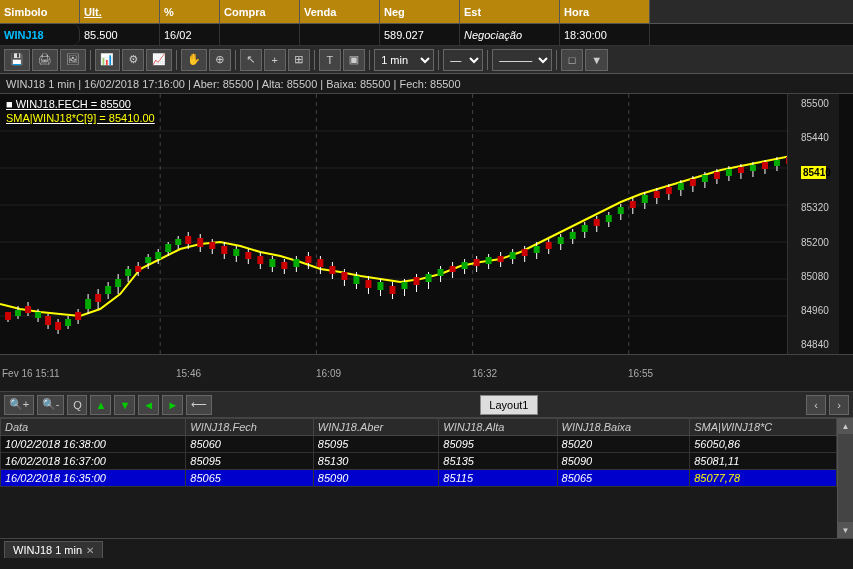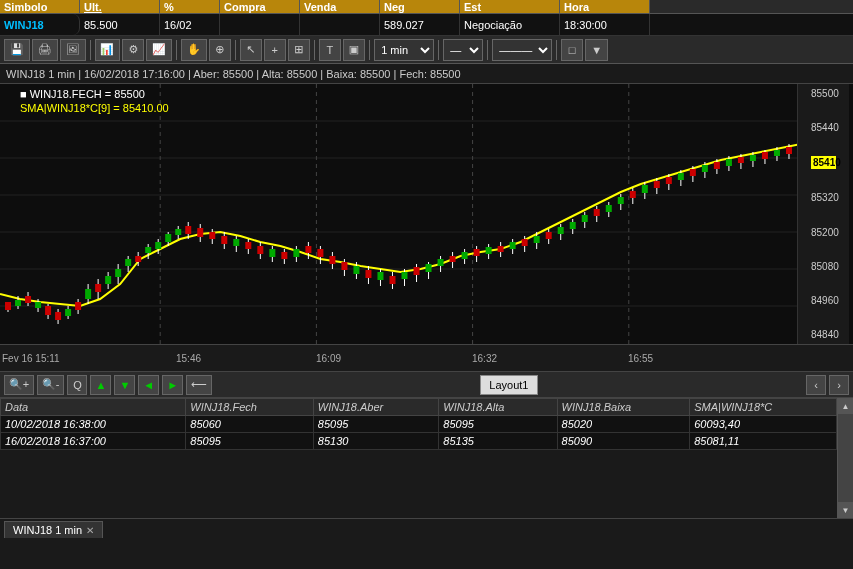--- a/index.html
+++ b/index.html
@@ -3,21 +3,21 @@
   <meta charset="utf-8">
   <style>
     * { margin: 0; padding: 0; box-sizing: border-box; }
     body { background: #1a1a1a; color: #ffffff; font-family: Arial, sans-serif; font-size: 11px; width: 853px; height: 569px; overflow: hidden; }
 
     
     .header-row {
       display: flex;
       background: #2a2a2a;
       border-bottom: 1px solid #555;
-      height: 14px;
+      height: 24px;
       align-items: center;
     }
     .header-col {
       padding: 2px 4px;
       border-right: 1px solid #555;
       color: #fff;
       font-size: 11px;
       white-space: nowrap;
       height: 100%;
       display: flex;
@@ -52,21 +52,21 @@
       align-items: center;
       color: #fff;
       font-size: 11px;
     }
     .data-col.symbol { width: 80px; color: #00bfff; font-weight: bold; border-radius: 7px; }
     .data-col.ult { width: 80px; color: #fff; }
     .data-col.pct { width: 60px; color: #fff; }
     .data-col.compra { width: 80px; }
     .data-col.venda { width: 80px; }
     .data-col.neg { width: 80px; color: #fff; }
-    .data-col.est { width: 100px; color: #fff; }
+    .data-col.est { width: 100px; color: #fff; font-style: italic; }
     .data-col.hora { width: 90px; color: #fff; }
 
     
     .toolbar {
       display: flex;
       background: #2a2a2a;
       border-bottom: 1px solid #555;
       height: 28px;
       align-items: center;
       padding: 2px 4px;
@@ -112,32 +112,33 @@
       background: #0d0d0d;
       position: relative;
       height: 260px;
       overflow: hidden;
     }
 
     
     .chart-labels {
       position: absolute;
       top: 4px;
-      left: 20px;
+      left: 6px;
       z-index: 10;
+      text-decoration: underline;
     }
     .chart-label-line {
       font-size: 11px;
       margin-bottom: 2px;
     }
 
     
     .price-scale {
       position: absolute;
-      right: 4px;
+      right: 14px;
       top: 0;
       width: 52px;
       height: 100%;
       display: flex;
       flex-direction: column;
       justify-content: space-between;
       padding: 4px 13px;
       background: #1a1a1a;
       border-left: 1px solid #333;
     }
@@ -149,21 +150,21 @@
     .price-label.highlight {
       background: #ffff00;
       color: #000;
       font-weight: bold;
       padding: 1px 2px;
     }
 
     
     .time-axis {
       background: #1a1a1a;
-      height: 28px;
+      height: 38px;
       display: flex;
       align-items: center;
       border-top: 1px solid #444;
       border-bottom: 1px solid #444;
       padding-left: 17px;
       font-size: 10px;
       color: #aaa;
       position: relative;
     }
     .time-tick {
@@ -644,30 +645,38 @@
           <th>SMA|WINJ18*C</th>
         </tr>
       </thead>
       <tbody id="table-body">
       <tr>
             <td>10/02/2018 16:38:00</td>
             <td>85060</td>
             <td>85095</td>
             <td>85095</td>
             <td>85020</td>
-            <td>60093,40</td>
+            <td>56050,86</td>
           </tr>
           <tr>
             <td>16/02/2018 16:37:00</td>
             <td>85095</td>
             <td>85130</td>
             <td>85135</td>
             <td>85090</td>
             <td>85081,11</td>
           </tr>
+          <tr class="highlighted">
+            <td>16/02/2018 16:35:00</td>
+            <td>85065</td>
+            <td>85090</td>
+            <td>85115</td>
+            <td>85065</td>
+            <td>85077,78</td>
+          </tr>
         </tbody>
     </table>
   </div>
   <div class="data-table-right">
     <div class="scrollbar-top">▲</div>
     <div class="scrollbar-thumb"></div>
     <div class="scrollbar-bottom">▼</div>
   </div>
 </div>
 

